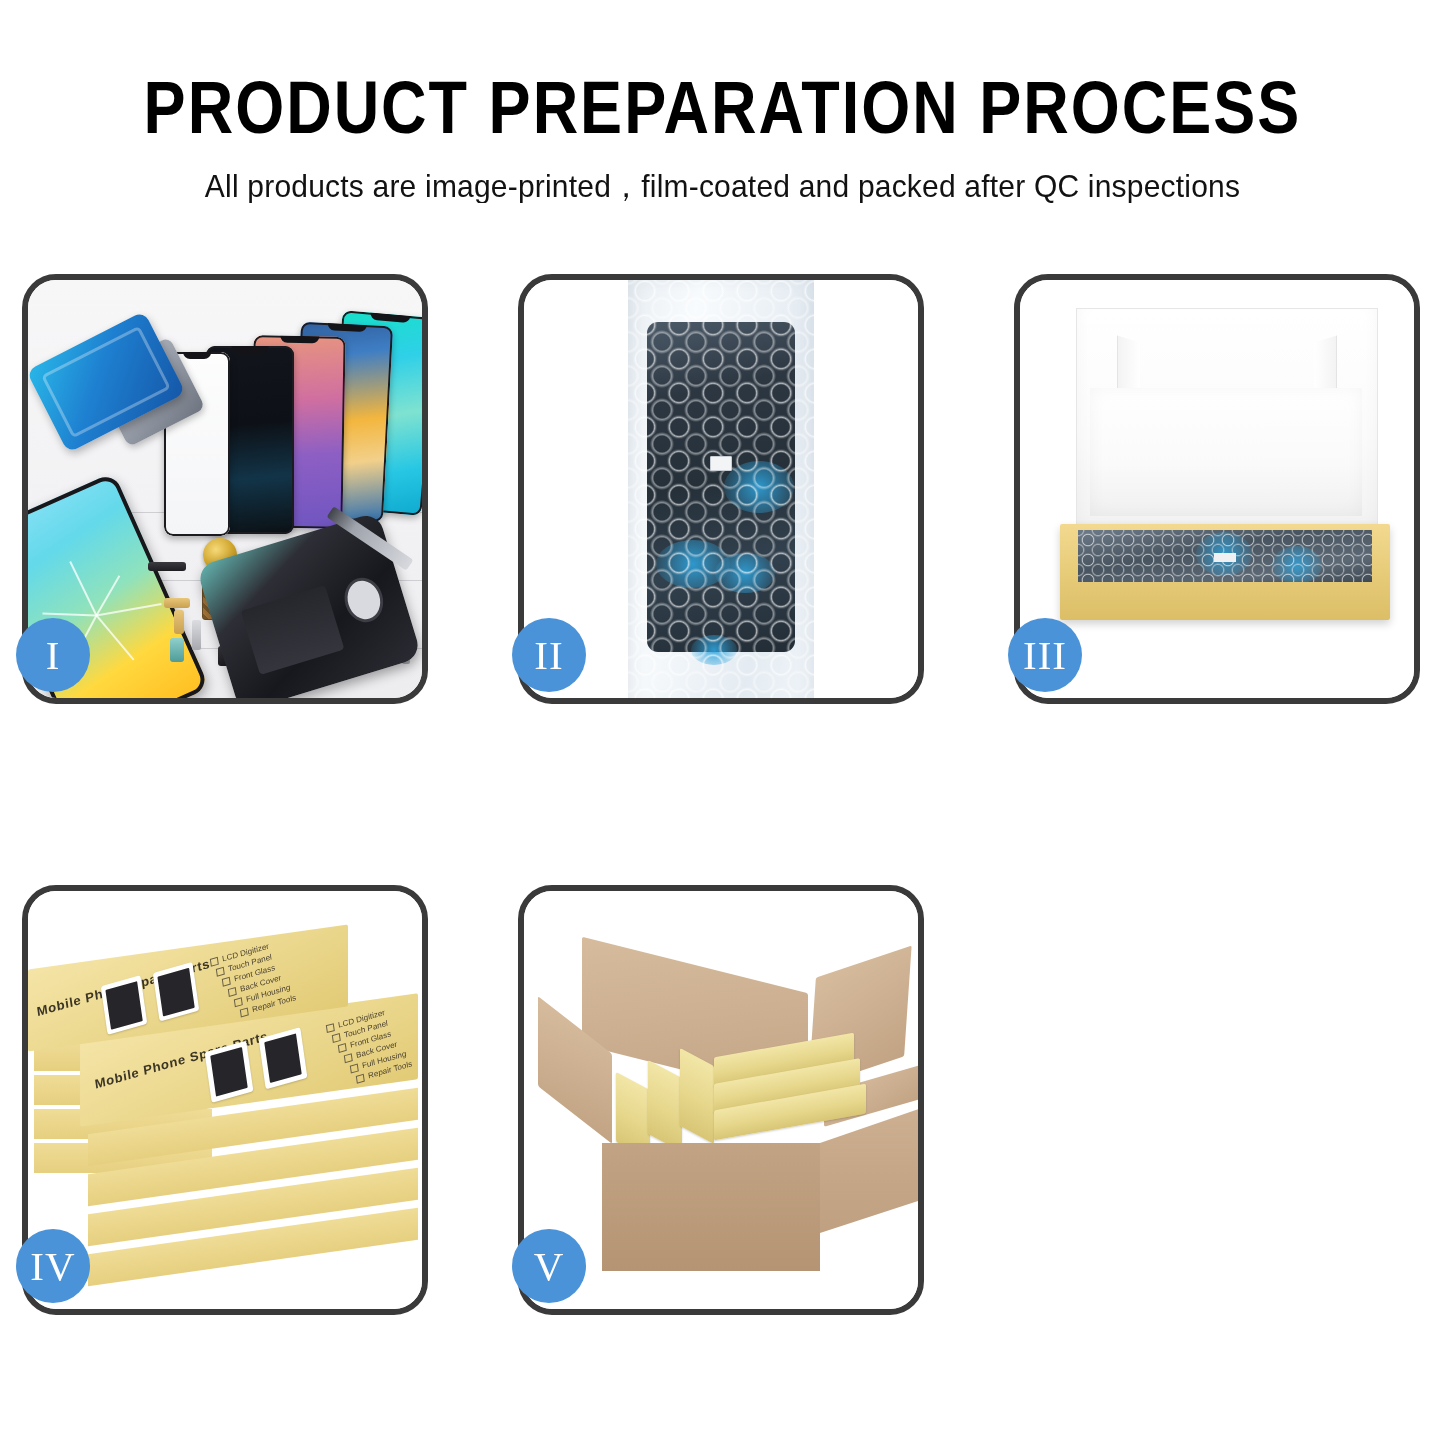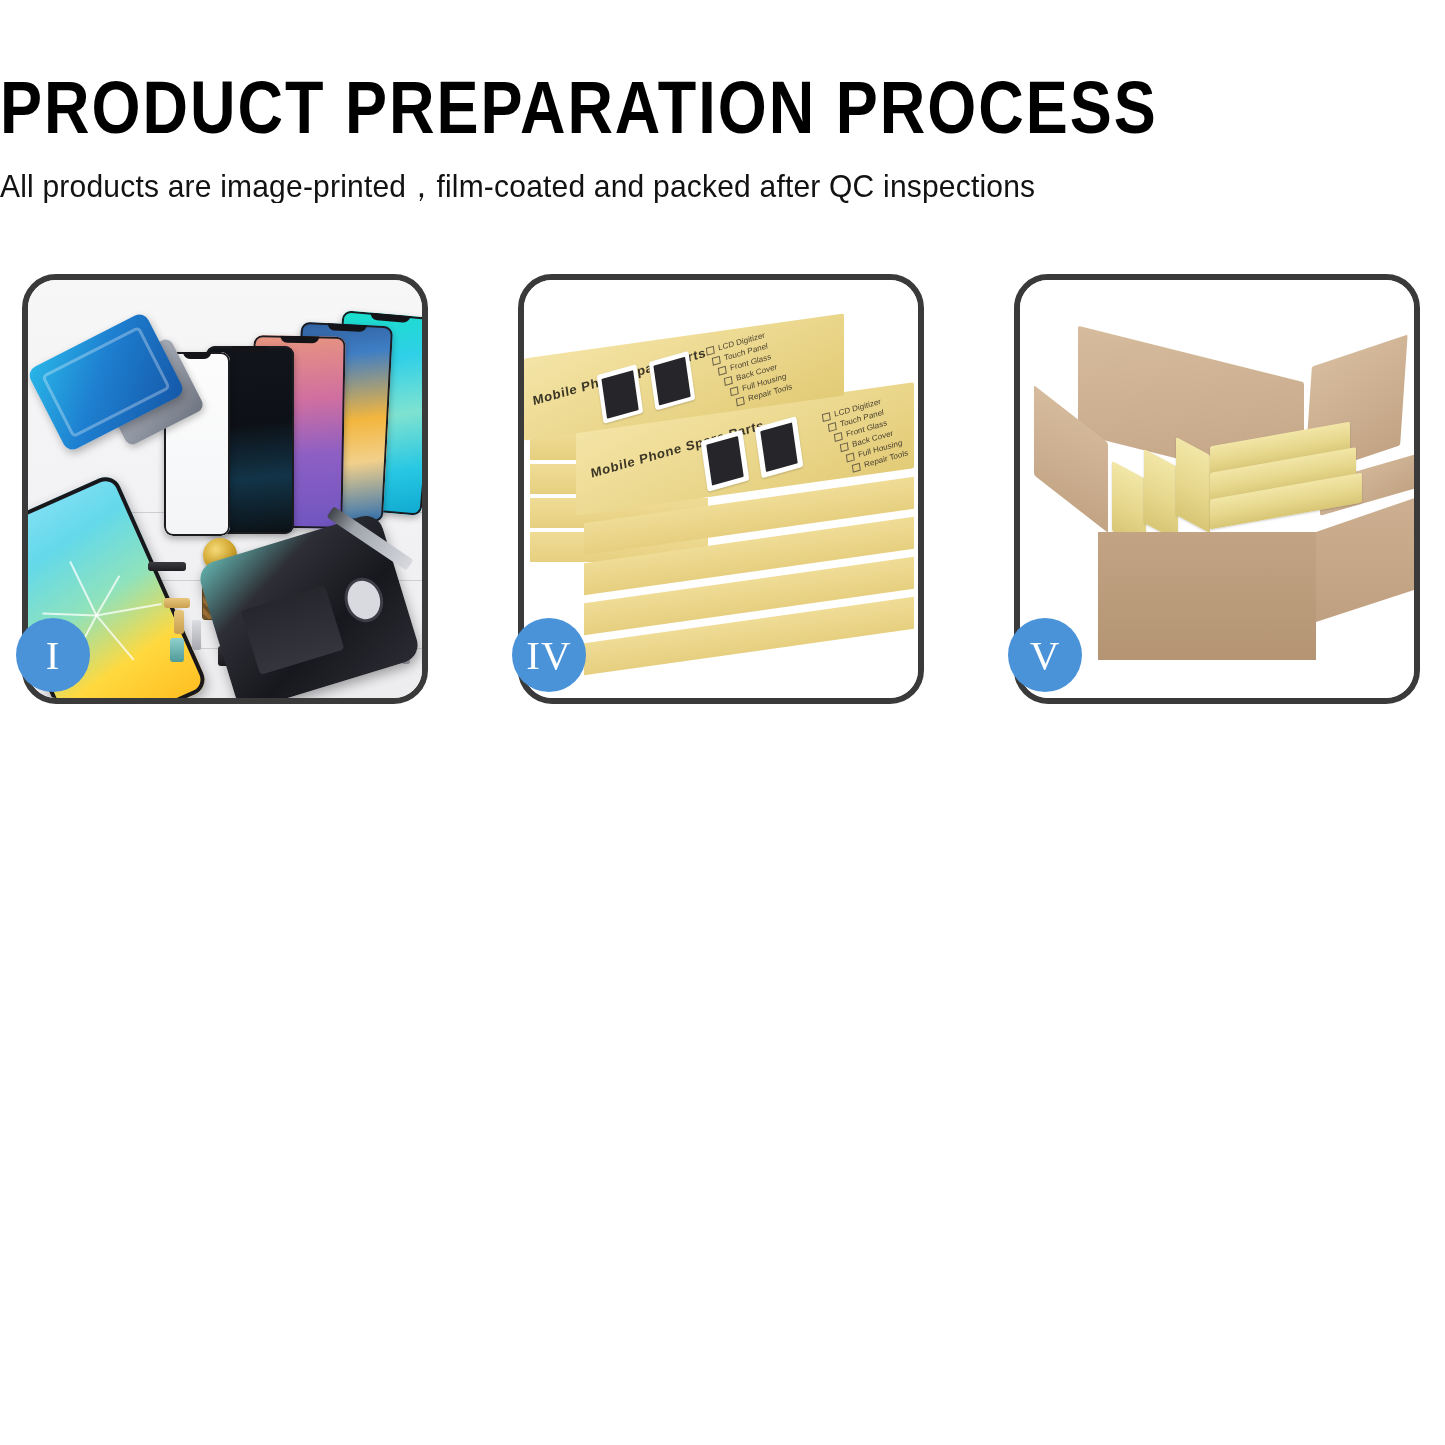--- a/index.html
+++ b/index.html
@@ -11,21 +11,21 @@
     width: 1445px;
     height: 1445px;
     font-family: "Liberation Sans", sans-serif;
     overflow: hidden;
     position: relative;
   }
 
   
   .header {
     padding-top: 68px;
-    text-align: left;
+    text-align: center;
   }
   .title {
     font-family: "Liberation Sans", sans-serif;
     font-size: 63px;
     font-weight: bold;
     letter-spacing: 2.0px;
     color: #000000;
     line-height: 1.05;
     transform: scaleY(1.18);
     transform-origin: center top;
@@ -512,21 +512,57 @@
 
       <div class="p1-housing">
         <div class="batt"></div>
         <div class="cam"></div>
       </div>
       <div class="p1-tool"></div>
     </div>
     <div class="badge">I</div>
   </div>
 
-
+  <div class="panel">
+    <div class="panel-photo">
+      <div class="p2-bg"></div>
+      <div class="p2-sleeve">
+        <div class="p2-screen">
+          <div class="p2-blue" style="left:52%; top:42%; width:70px; height:52px;"></div>
+          <div class="p2-blue" style="left:6%; top:66%; width:74px; height:48px;"></div>
+          <div class="p2-blue" style="left:46%; top:70%; width:60px; height:40px;"></div>
+          <div class="p2-blue" style="left:30%; bottom:-4%; width:46px; height:30px;"></div>
+        </div>
+        <div class="p2-label"></div>
+        <div class="bubbles"></div>
+        <div class="bubbles2"></div>
+      </div>
+    </div>
+    <div class="badge">II</div>
+  </div>
+
+  <div class="panel">
+    <div class="panel-photo">
+      <div class="p3-bg"></div>
+      <div class="p3-lid">
+        <div class="p3-lid-flapL"></div>
+        <div class="p3-lid-flapR"></div>
+      </div>
+      <div class="p3-foam"></div>
+      <div class="p3-tray"></div>
+      <div class="p3-tray-inner">
+        <div class="p3-blue" style="left:40%; top:4%; width:56px; height:44px;"></div>
+        <div class="p3-blue" style="left:66%; top:30%; width:50px; height:38px;"></div>
+        <div class="bubbles"></div>
+        <div class="bubbles2"></div>
+        <div class="p3-minilabel"></div>
+      </div>
+    </div>
+    <div class="badge">III</div>
+  </div>
 
   <div class="panel">
     <div class="panel-photo">
       <div class="p4-bg"></div>
 
       <div class="kbox" style="left:6px; top:252px; width:178px; height:30px;"></div>
       <div class="kbox" style="left:6px; top:218px; width:178px; height:30px;"></div>
       <div class="kbox" style="left:6px; top:184px; width:178px; height:30px;"></div>
       <div class="kbox" style="left:6px; top:150px; width:178px; height:30px;"></div>
       <div class="kbox" style="left:6px; top:116px; width:178px; height:30px;"></div>

